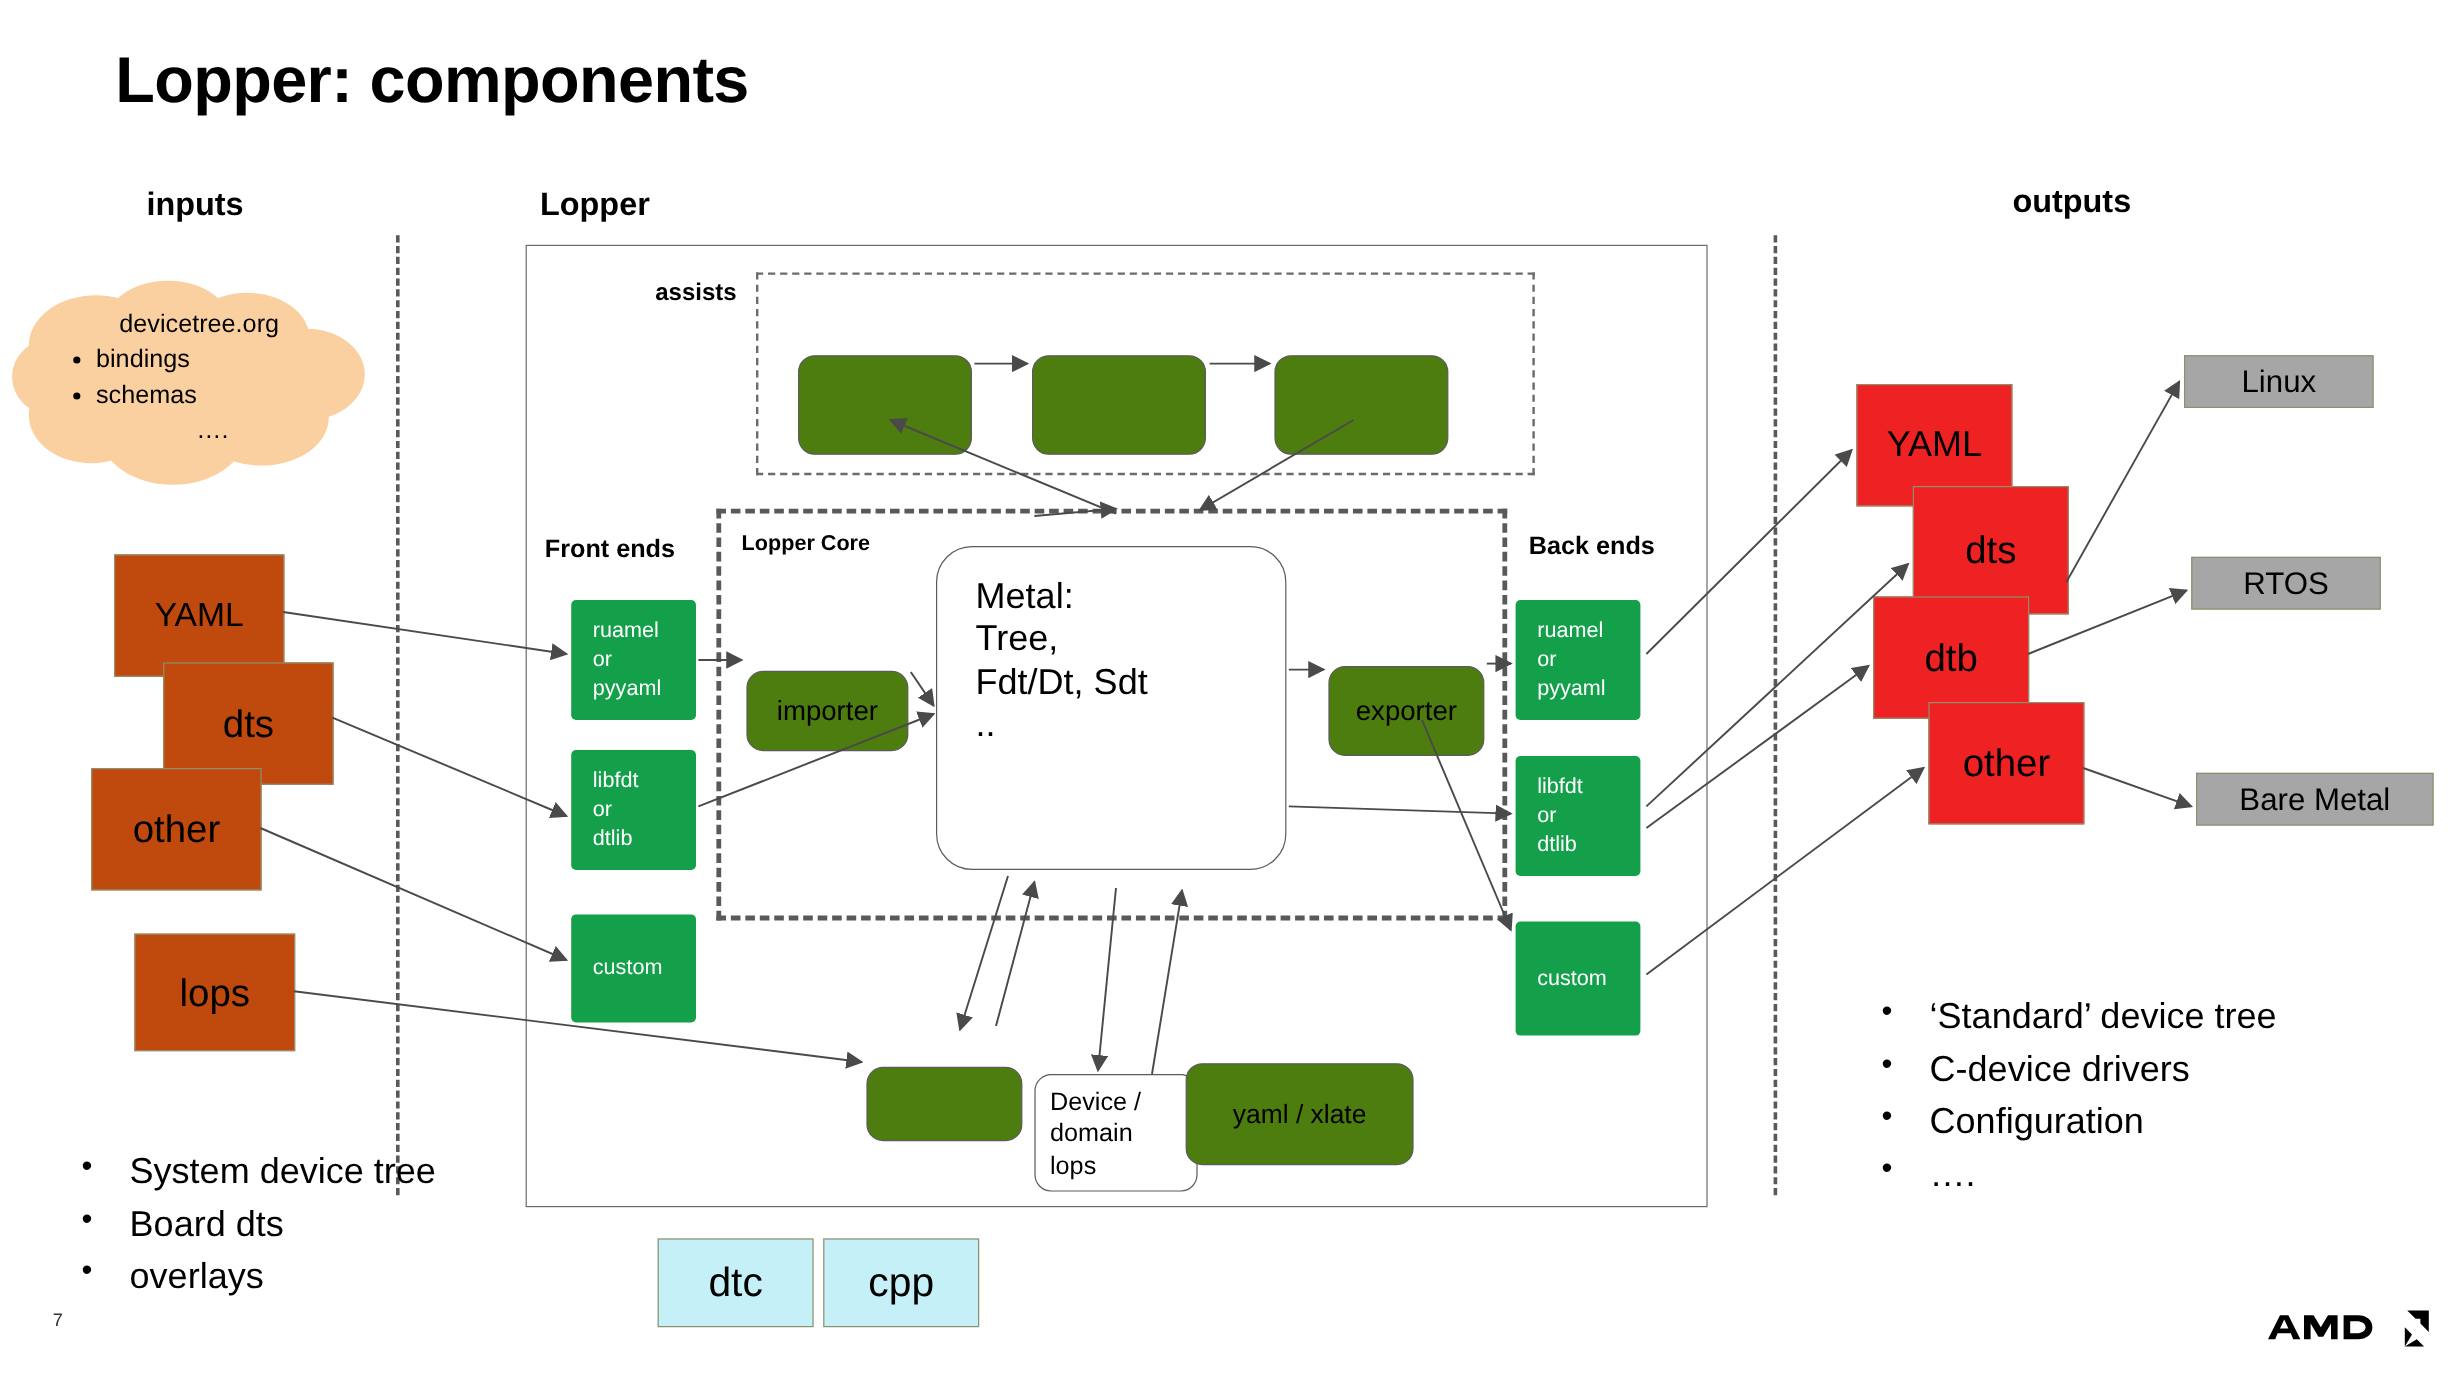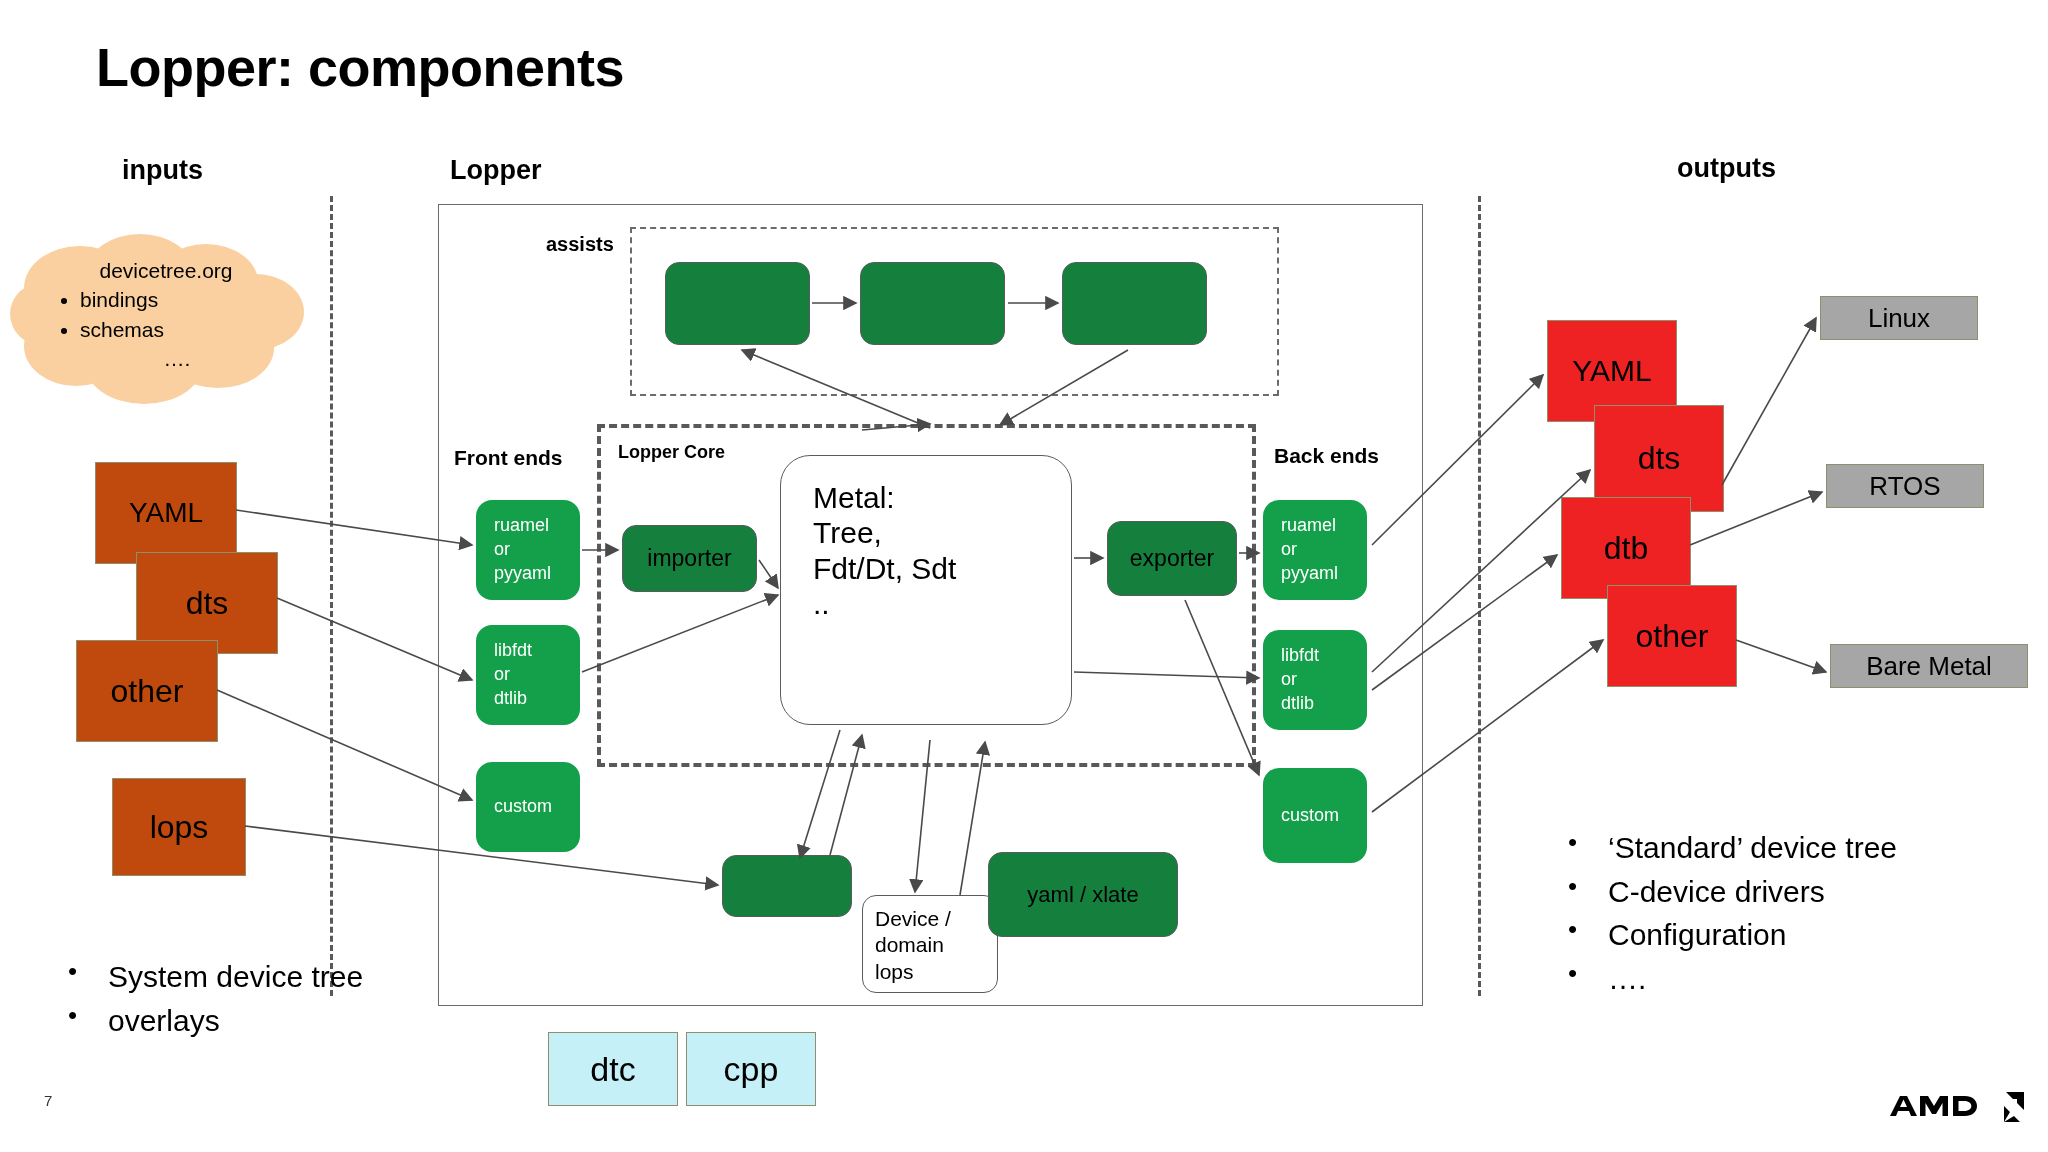--- a/index.html
+++ b/index.html
@@ -31,23 +31,23 @@
   #assists-box{left:630px;top:227px;width:645px;height:165px;
                border:2px dashed #6b6b6b;}
   #assists-label{left:546px;top:233px;font-size:20px;font-weight:bold;}
 
   
   #core-box{left:597px;top:424px;width:651px;height:335px;
             border:4px dashed #59595b;}
   #core-label{left:618px;top:442px;font-size:18px;font-weight:bold;}
 
   
-  .rnode{border:1.6px solid #5b5b5b;border-radius:14px;background:#15803d;
+  .rnode{border:1.6px solid #5b5b5b;border-radius:14px;background:#4d7c0f;
          display:flex;align-items:center;justify-content:center;
-         font-size:23px;color:#000;box-sizing:border-box;}
+         font-size:23px;color:#000;box-sizing:border-box;margin-top:34px;}
 
   .assist-node{width:145px;height:83px;top:262px;}
   #assist-1{left:665px;}
   #assist-2{left:860px;}
   #assist-3{left:1062px;}
 
   #importer-node{left:622px;top:525px;width:135px;height:67px;}
   #exporter-node{left:1107px;top:521px;width:130px;height:75px;}
 
   #lopper-core-node{left:780px;top:455px;width:292px;height:270px;
@@ -56,21 +56,21 @@
   #lopper-core-node div{white-space:nowrap;}
 
   #blank-node{left:722px;top:855px;width:130px;height:62px;}
   #devdom-node{left:862px;top:895px;width:136px;height:98px;
         border:1.6px solid #5b5b5b;border-radius:14px;background:#fff;
         box-sizing:border-box;padding:10px 0 0 12px;font-size:21px;line-height:1.25;
         display:block;}
   #yamlxlate-node{left:988px;top:852px;width:190px;height:85px;font-size:22px;}
 
   
-  .green{background:#14a04a;border-radius:16px;color:#fff;font-size:18px;
+  .green{background:#14a04a;border-radius:4px;color:#fff;font-size:18px;
          line-height:1.33;box-sizing:border-box;padding:14px 0 0 18px;}
   .green.single{display:flex;align-items:center;padding:0 0 0 18px;}
   #fe-ruamel{left:476px;top:500px;width:104px;height:100px;}
   #fe-libfdt {left:476px;top:625px;width:104px;height:100px;}
   #fe-custom {left:476px;top:762px;width:104px;height:90px;}
   #be-ruamel{left:1263px;top:500px;width:104px;height:100px;}
   #be-libfdt{left:1263px;top:630px;width:104px;height:100px;}
   #be-custom{left:1263px;top:768px;width:104px;height:95px;}
 
   #fe-label{left:454px;top:446px;font-size:21px;font-weight:bold;}
@@ -232,20 +232,21 @@
 <div class="abs red" id="out-dts">dts</div>
 <div class="abs red" id="out-dtb">dtb</div>
 <div class="abs red" id="out-other">other</div>
 
 <div class="abs gray" id="tgt-linux">Linux</div>
 <div class="abs gray" id="tgt-rtos">RTOS</div>
 <div class="abs gray" id="tgt-bare">Bare Metal</div>
 
 <ul class="abs bullets" id="bullets-left">
   <li>System device tree</li>
+  <li>Board dts</li>
   <li>overlays</li>
 </ul>
 <ul class="abs bullets" id="bullets-right">
   <li>‘Standard’ device tree</li>
   <li>C-device drivers</li>
   <li>Configuration</li>
   <li>….</li>
 </ul>
 
 <div class="abs" id="page-num">7</div>

